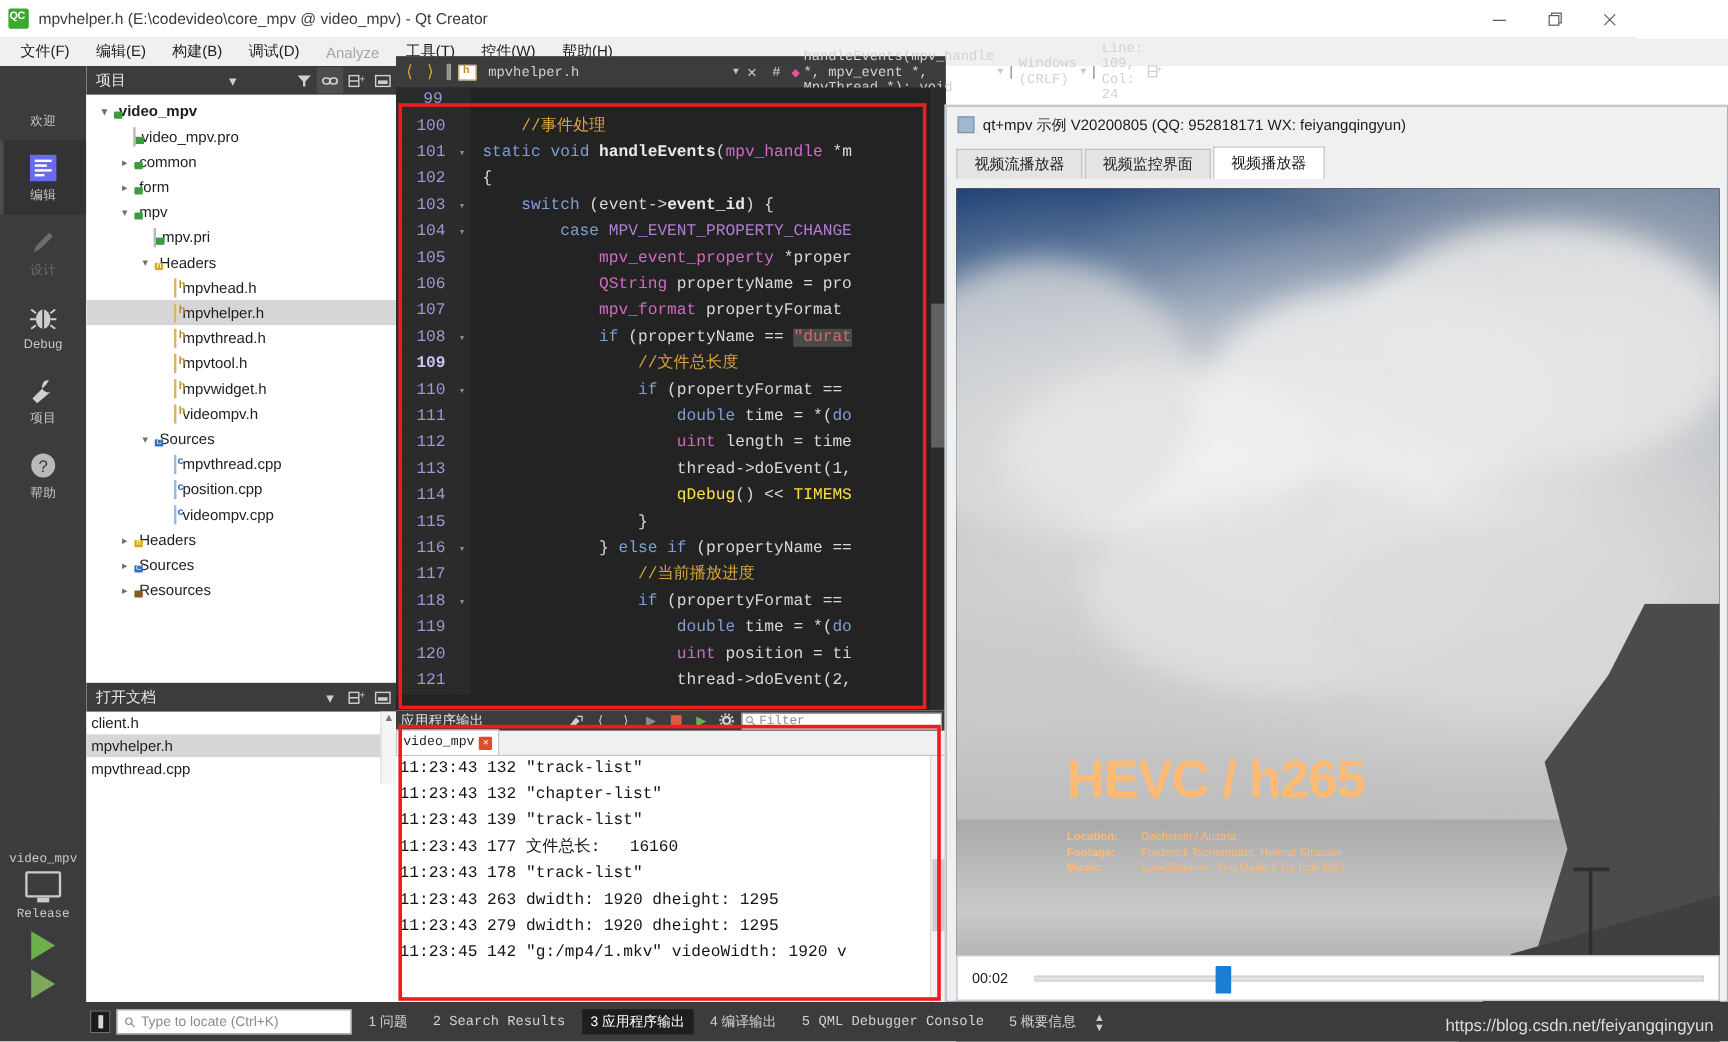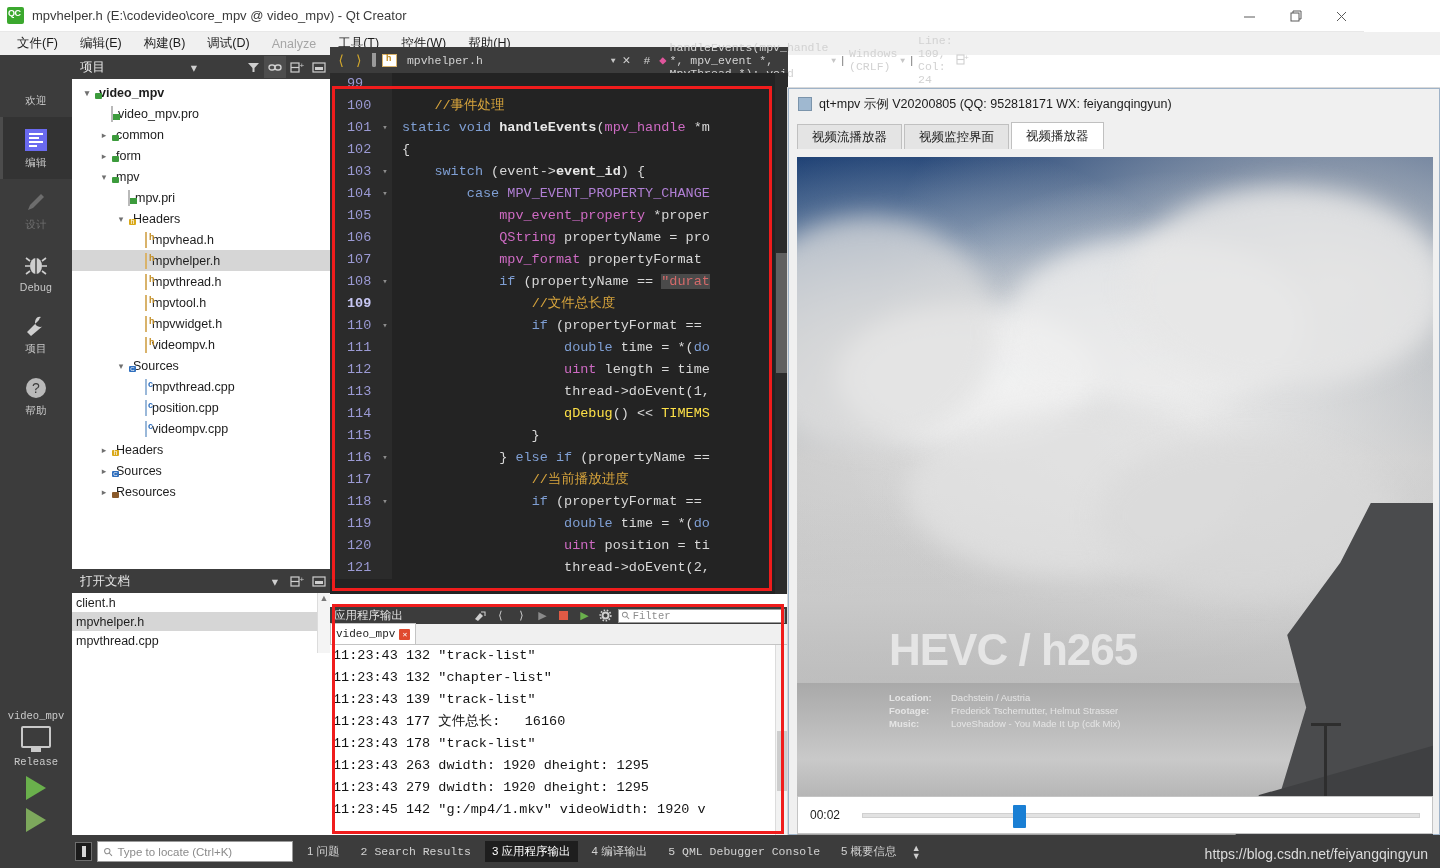--- a/index.html
+++ b/index.html
@@ -104,36 +104,36 @@
   .navarrow{ color:#d3a82c; font-size:14px; padding:0 3px; }
   .edtoolbar .lock{ width:16px;height:14px;border:2px solid #9a9a9a;border-top:none;
      border-radius:0 0 2px 2px; margin:0 3px; position:relative;}
   .edtab{ display:flex; align-items:center; gap:5px; }
   .caret{ color:#c6c6c6; font-size:8px; }
   .xbtn{ color:#cfcfcf; font-size:13px; padding:0 4px;}
   .codewrap{ position:absolute; left:0; top:26px; width:458px; height:521px;
      background:#232323; overflow:hidden; }
   .code{ font-family:"Liberation Mono", monospace; font-size:13.5px; line-height:22px; }
   .cline{ display:flex; height:22px; white-space:pre; }
-  .lnum{ width:48px; padding-right:9px; color:#9b9ad4; flex:0 0 auto;
+  .lnum{ width:48px; text-align:right; padding-right:9px; color:#9b9ad4; flex:0 0 auto;
      background:#2b2b2b;padding-left:17px; }
   .lnum.cur{ color:#c6c6f2; font-weight:bold; }
   .fold{ width:14px; text-align:center; color:#8d8d8d; font-size:9px; flex:0 0 auto;
      background:#2b2b2b; }
   .ctext{ padding-left:10px; color:#d8d8d8; }
   .k{color:#7f9fd4;} .ty{color:#cf6bc4;} .fn{color:#e8e8e8;font-weight:bold;}
   .cm{color:#d7a43c;} .st{color:#d46a6a;} .en{color:#b07fd4;} .num{color:#d8d8d8;}
   .qd{color:#fde047;} .hl{background:#4a4a4a;}
 
   
   .edscroll{ position:absolute; right:0; top:26px; width:13px; height:521px; background:#2b2b2b; }
   .edscroll .thumb{ position:absolute; left:1px; top:180px; width:11px; height:120px; background:#606060;}
 
   
-  .outpane{ position:absolute; left:330px; top:592px; width:458px; height:243px; background:#fff;margin-top:15px; }
+  .outpane{ position:absolute; left:330px; top:592px; width:458px; height:243px; background:#fff; }
   .outhdr{ height:17px; background:#3c3c3c; display:flex; align-items:center;
      color:#e2e2e2; font-size:11.5px; padding-left:4px; gap:4px;}
   .outhdr .ob{ width:17px;height:15px;display:flex;align-items:center;justify-content:center;color:#cfcfcf;font-size:11px;}
   .filterbox{ flex:1; height:14px; background:#fff; border:1px solid #9a9a9a; display:flex;
      align-items:center; gap:3px; padding-left:3px; margin-right:3px; }
   .filterbox span{ font-size:10.5px; color:#8d8d8d; font-family:"Liberation Mono",monospace;}
   .outtabs{ height:21px; background:#f0f0f0; border-bottom:1px solid #c4c4c4; display:flex; align-items:flex-end;}
   .outtab{ height:21px; background:#fff; border:1px solid #c4c4c4; border-bottom:none;
      display:flex;align-items:center; gap:4px; padding:0 5px; font-size:11px;
      font-family:"Liberation Mono",monospace; color:#1d1d1d; }
@@ -172,21 +172,21 @@
   }
   .cloudpuff{ position:absolute; border-radius:50%; filter:blur(12px); }
   .rock{ position:absolute; right:-10px; bottom:40px; width:190px; height:330px;
      background:#4a4b4d; clip-path:polygon(100% 0,100% 100%,8% 100%,28% 62%,18% 40%,46% 18%,62% 0); }
   .rock2{ position:absolute; right:-10px; bottom:0px; width:230px; height:130px;
      background:#3f4042; clip-path:polygon(100% 0,100% 100%,0 100%,20% 40%); }
   .snowfield{ position:absolute; left:0; bottom:0; width:100%; height:190px;
      background:linear-gradient(#a9a9a9,#c9c9c9 40%,#8f8f8f); }
   .pole{ position:absolute; right:106px; bottom:72px; width:3px; height:78px; background:#2e2e2e;}
   .pole:before{ content:""; position:absolute; left:-13px; top:0; width:30px;height:3px;background:#2e2e2e;}
-  .overlay{ position:absolute; left:92px; top:470px; color:#e5e5e5; }
+  .overlay{ position:absolute; left:92px; top:470px; color:#fdba74; }
   .ov1{ font-size:44px; font-weight:bold; letter-spacing:-1px; line-height:46px;
     font-family:"Liberation Sans",sans-serif; }
   .ov2{ font-size:27px; font-weight:bold; letter-spacing:-0.5px; margin-top:2px; }
   .ovmeta{ margin-top:18px; font-size:9.5px; line-height:13px; display:grid;
     grid-template-columns:62px auto; }
   .ovmeta b{ font-weight:bold; }
   .pcontrol{ position:absolute; left:8px; bottom:0px; width:636px; height:38px;
      background:#fff; border:1px solid #c4c4c4; display:flex; align-items:center; padding:0 12px; }
   .ptime{ font-size:12px; color:#1b1b1b; margin-right:22px; font-family:"Liberation Sans",sans-serif;}
   .slider{ flex:1; height:5px; background:#e2e2e2; border:1px solid #d0d0d0; position:relative; }

